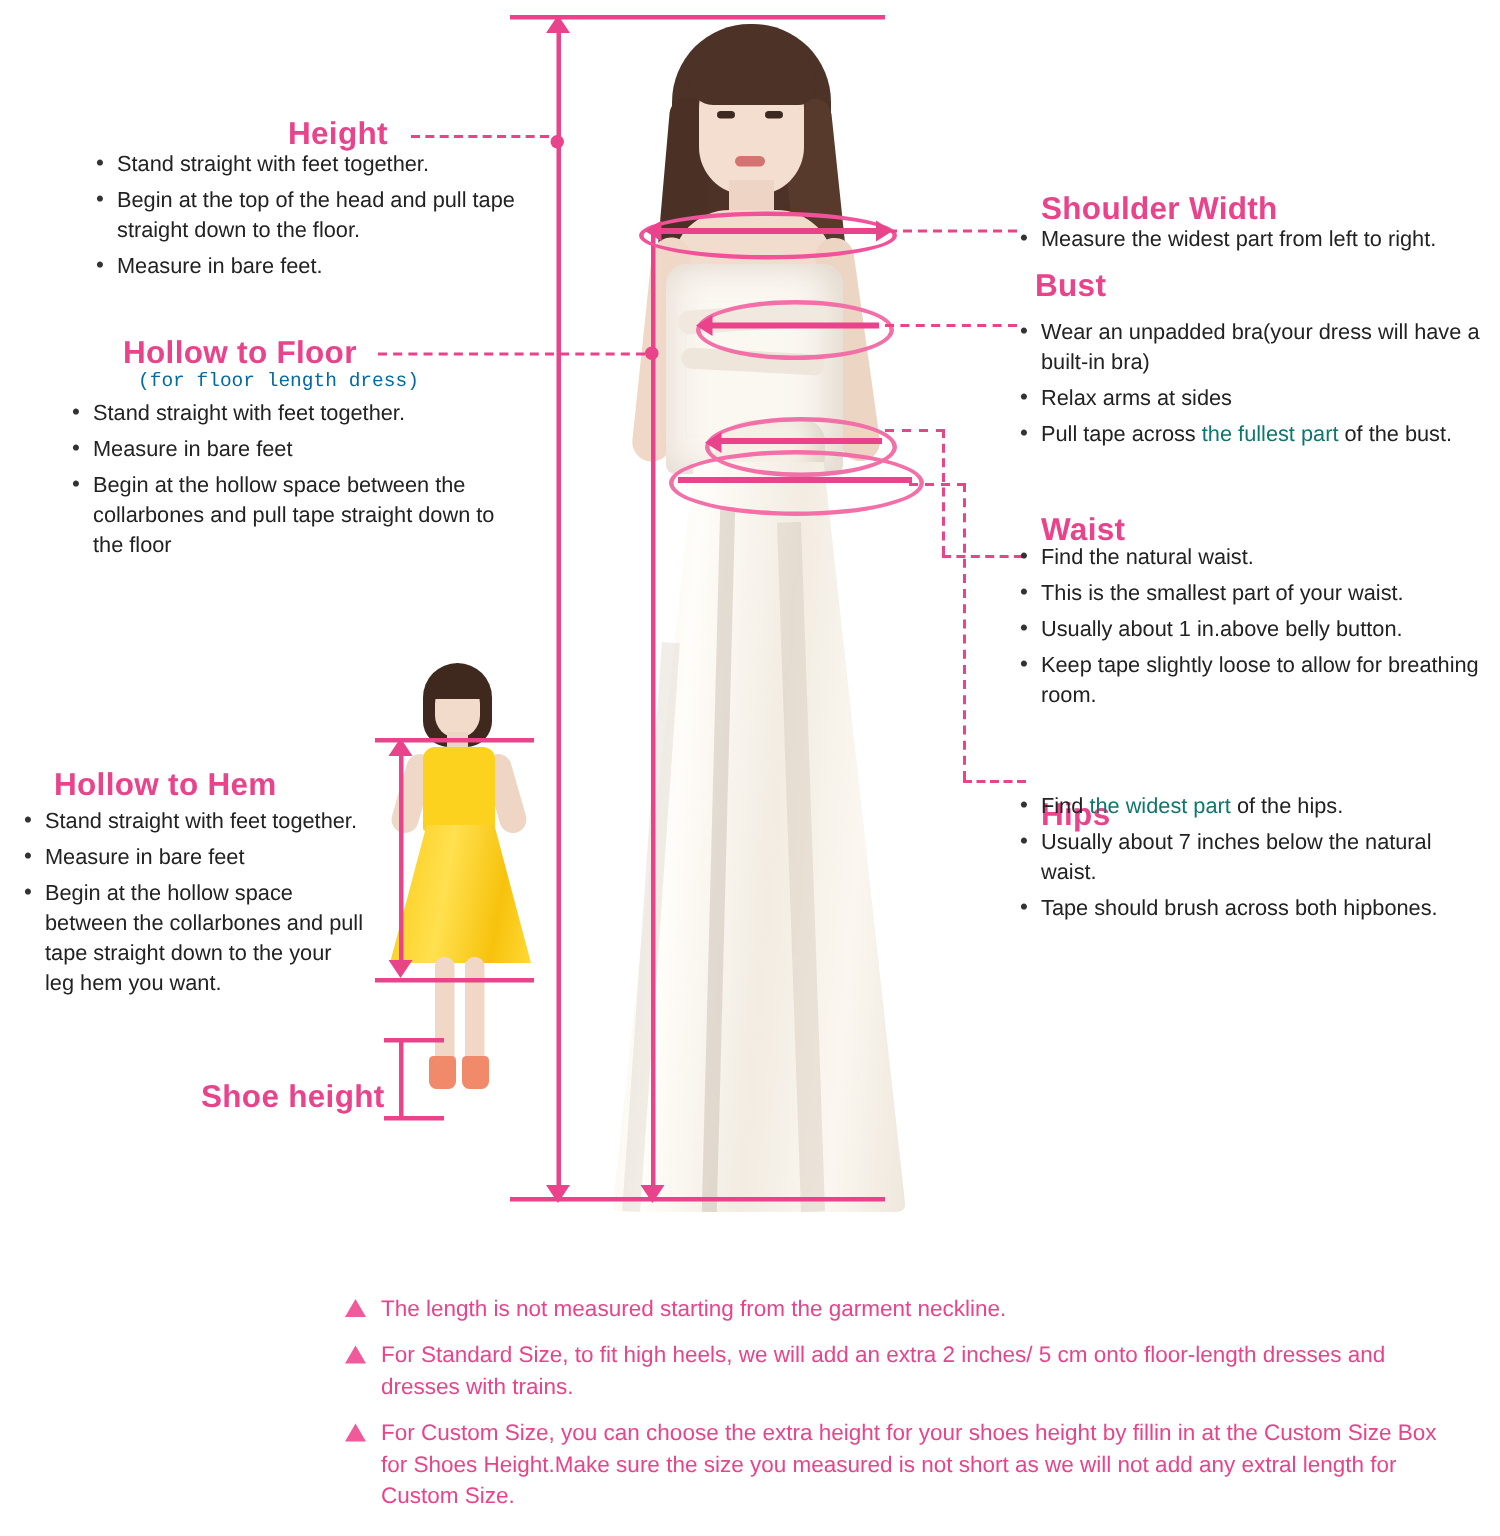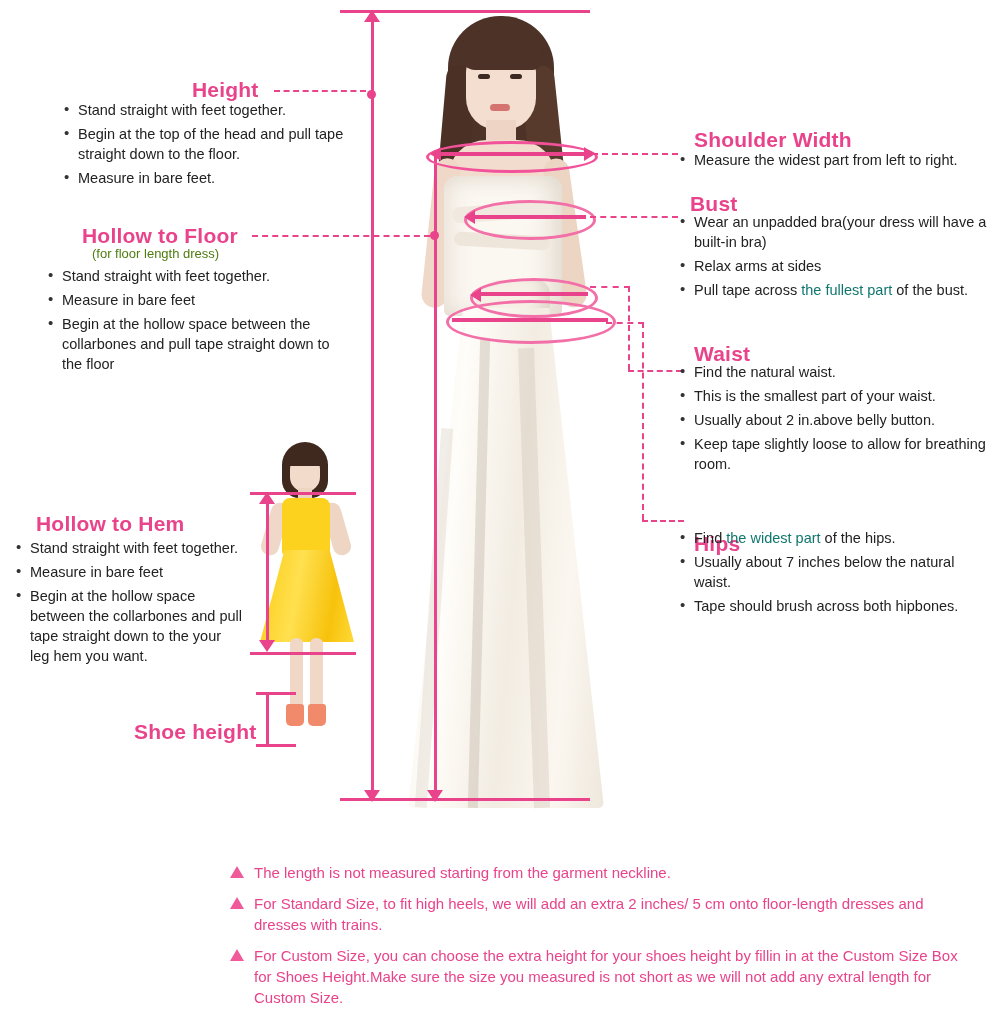--- a/index.html
+++ b/index.html
@@ -25,23 +25,24 @@
   .heading {
     position: absolute;
     color: #e8438b;
     font-weight: bold;
     font-size: 21px;
     white-space: nowrap;
     letter-spacing: .2px;
   }
   .subheading {
     position: absolute;
-    color: #4d7c0f;
+    color: #0369a1;
     font-size: 13px;
     white-space: nowrap;
+    font-family: Liberation Mono, monospace;
   }
   .bullets {
     position: absolute;
     font-size: 14.5px;
     line-height: 20px;
     color: #222;
   }
   .bullets .li {
     position: relative;
     padding-left: 16px;
@@ -492,32 +493,32 @@
     <div class="li">Begin at the hollow space between the collarbones and pull tape straight down to the your leg hem  you want.</div>
   </div>
 
   <div class="heading" style="left:134px; top:720px;">Shoe height</div>
 
   <div class="heading" style="left:694px; top:128px;">Shoulder Width</div>
   <div class="bullets" style="left:678px; top:150px; width:316px;">
     <div class="li">Measure the widest part from left to right.</div>
   </div>
 
-  <div class="heading" style="left:690px; top:192px;">Bust</div>
+  <div class="heading" style="left:690px; top:179px;">Bust</div>
   <div class="bullets" style="left:678px; top:212px; width:320px;">
     <div class="li">Wear an unpadded bra(your dress will have a built-in bra)</div>
     <div class="li">Relax arms at sides</div>
     <div class="li"><span>Pull tape across </span><span class="pink-inline">the fullest part</span><span> of the bust.</span></div>
   </div>
 
   <div class="heading" style="left:694px; top:342px;">Waist</div>
   <div class="bullets" style="left:678px; top:362px; width:310px;">
     <div class="li">Find the natural waist.</div>
     <div class="li">This is the smallest part of your waist.</div>
-    <div class="li">Usually about 2 in.above belly button.</div>
+    <div class="li">Usually about 1 in.above belly button.</div>
     <div class="li">Keep tape slightly loose to allow for breathing room.</div>
   </div>
 
   <div class="heading" style="left:694px; top:532px;">Hips</div>
   <div class="bullets" style="left:678px; top:528px; width:312px;">
     <div class="li"><span>Find </span><span class="pink-inline">the widest part</span><span> of the hips.</span></div>
     <div class="li">Usually about 7 inches below the natural waist.</div>
     <div class="li">Tape should brush across both hipbones.</div>
   </div>
 

